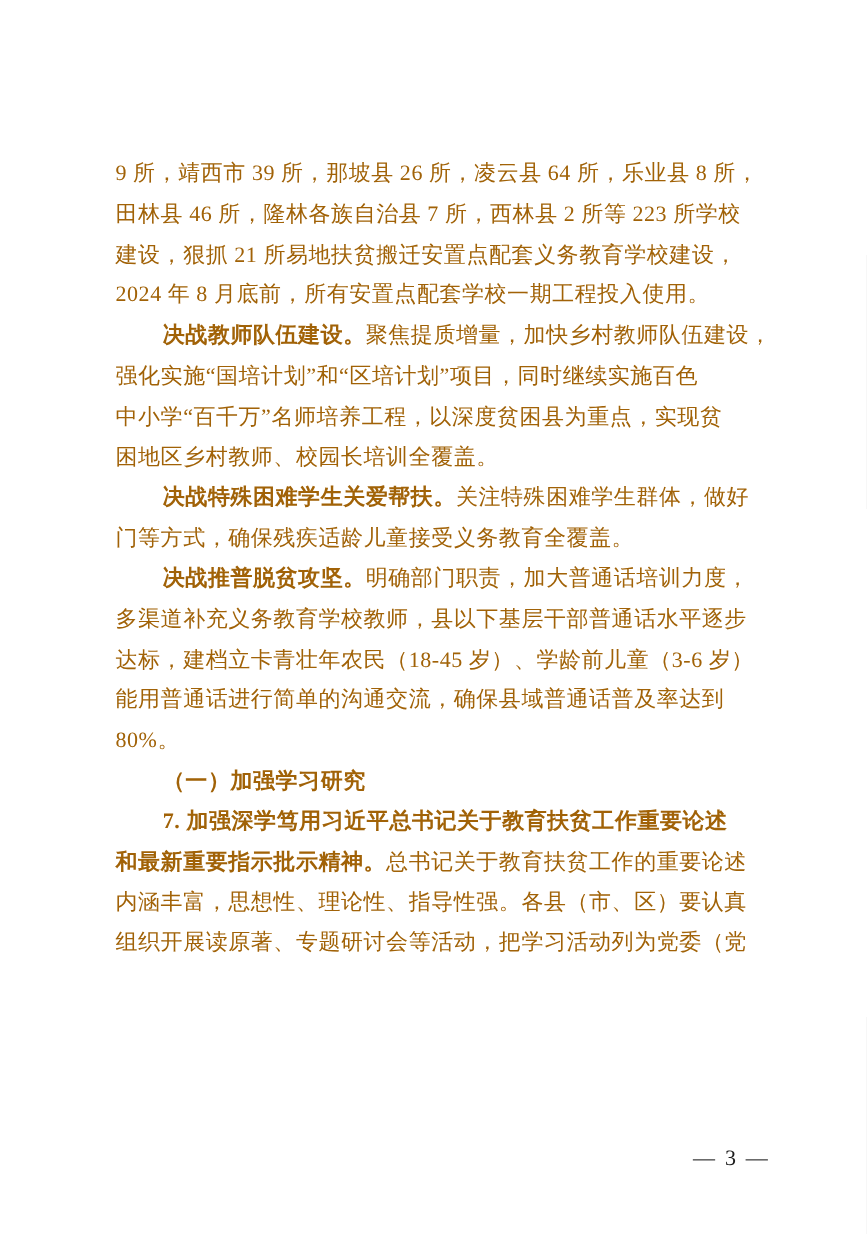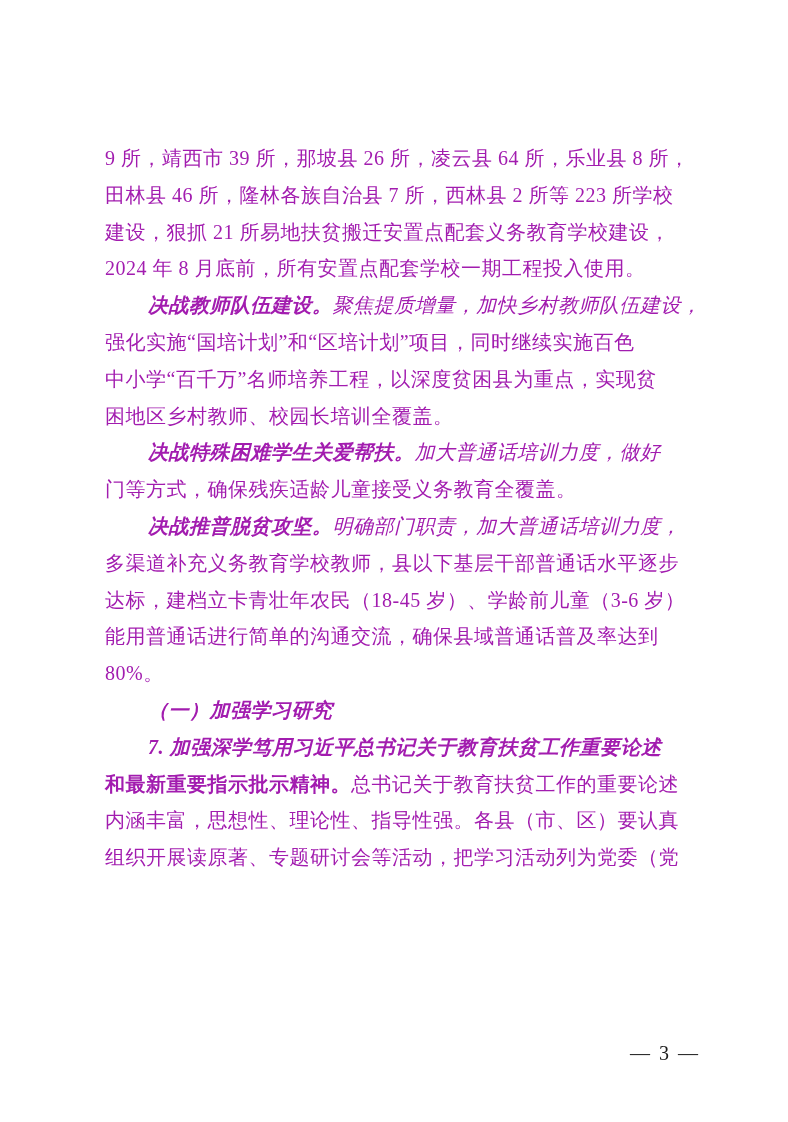--- a/index.html
+++ b/index.html
@@ -22,25 +22,24 @@
     left: 105px;
     top: 140px;
     width: 590px;
   }
   .line {
     font-size: 20px;
     line-height: 36.8px;
     height: 36.8px;
     letter-spacing: 0.5px;
     white-space: nowrap;
-    color: #a21caf;
+    color: #a16207;
   }
   .line.indent {
     text-indent: 43px;
-    font-style: italic;
   }
   .seg-bold {
     font-weight: 700;
   }
   .line.h1 span,
   .line.h2 span {
     font-weight: 700;
   }
   .line.h1 span {
     letter-spacing: 1.5px;
@@ -61,21 +60,21 @@
 <div class="page">
   <div class="doc">
       <div class="line"><span class="seg-regular">9 所，靖西市 39 所，那坡县 26 所，凌云县 64 所，乐业县 8 所，</span></div>
       <div class="line"><span class="seg-regular">田林县 46 所，隆林各族自治县 7 所，西林县 2 所等 223 所学校</span></div>
       <div class="line"><span class="seg-regular">建设，狠抓 21 所易地扶贫搬迁安置点配套义务教育学校建设，</span></div>
       <div class="line"><span class="seg-regular">2024 年 8 月底前，所有安置点配套学校一期工程投入使用。</span></div>
       <div class="line indent"><span class="seg-bold">决战教师队伍建设。</span><span class="seg-regular">聚焦提质增量，加快乡村教师队伍建设，</span></div>
       <div class="line"><span class="seg-regular">强化实施“国培计划”和“区培计划”项目，同时继续实施百色</span></div>
       <div class="line"><span class="seg-regular">中小学“百千万”名师培养工程，以深度贫困县为重点，实现贫</span></div>
       <div class="line"><span class="seg-regular">困地区乡村教师、校园长培训全覆盖。</span></div>
-      <div class="line indent"><span class="seg-bold">决战特殊困难学生关爱帮扶。</span><span class="seg-regular">加大普通话培训力度，做好</span></div>
+      <div class="line indent"><span class="seg-bold">决战特殊困难学生关爱帮扶。</span><span class="seg-regular">关注特殊困难学生群体，做好</span></div>
       <div class="line"><span class="seg-regular">门等方式，确保残疾适龄儿童接受义务教育全覆盖。</span></div>
       <div class="line indent"><span class="seg-bold">决战推普脱贫攻坚。</span><span class="seg-regular">明确部门职责，加大普通话培训力度，</span></div>
       <div class="line"><span class="seg-regular">多渠道补充义务教育学校教师，县以下基层干部普通话水平逐步</span></div>
       <div class="line"><span class="seg-regular">达标，建档立卡青壮年农民（18-45 岁）、学龄前儿童（3-6 岁）</span></div>
       <div class="line"><span class="seg-regular">能用普通话进行简单的沟通交流，确保县域普通话普及率达到</span></div>
       <div class="line"><span class="seg-regular">80%。</span></div>
       <div class="line indent h2"><span class="seg-bold">（一）加强学习研究</span></div>
       <div class="line indent"><span class="seg-bold">7. 加强深学笃用习近平总书记关于教育扶贫工作重要论述</span></div>
       <div class="line"><span class="seg-bold">和最新重要指示批示精神。</span><span class="seg-regular">总书记关于教育扶贫工作的重要论述</span></div>
       <div class="line"><span class="seg-regular">内涵丰富，思想性、理论性、指导性强。各县（市、区）要认真</span></div>

